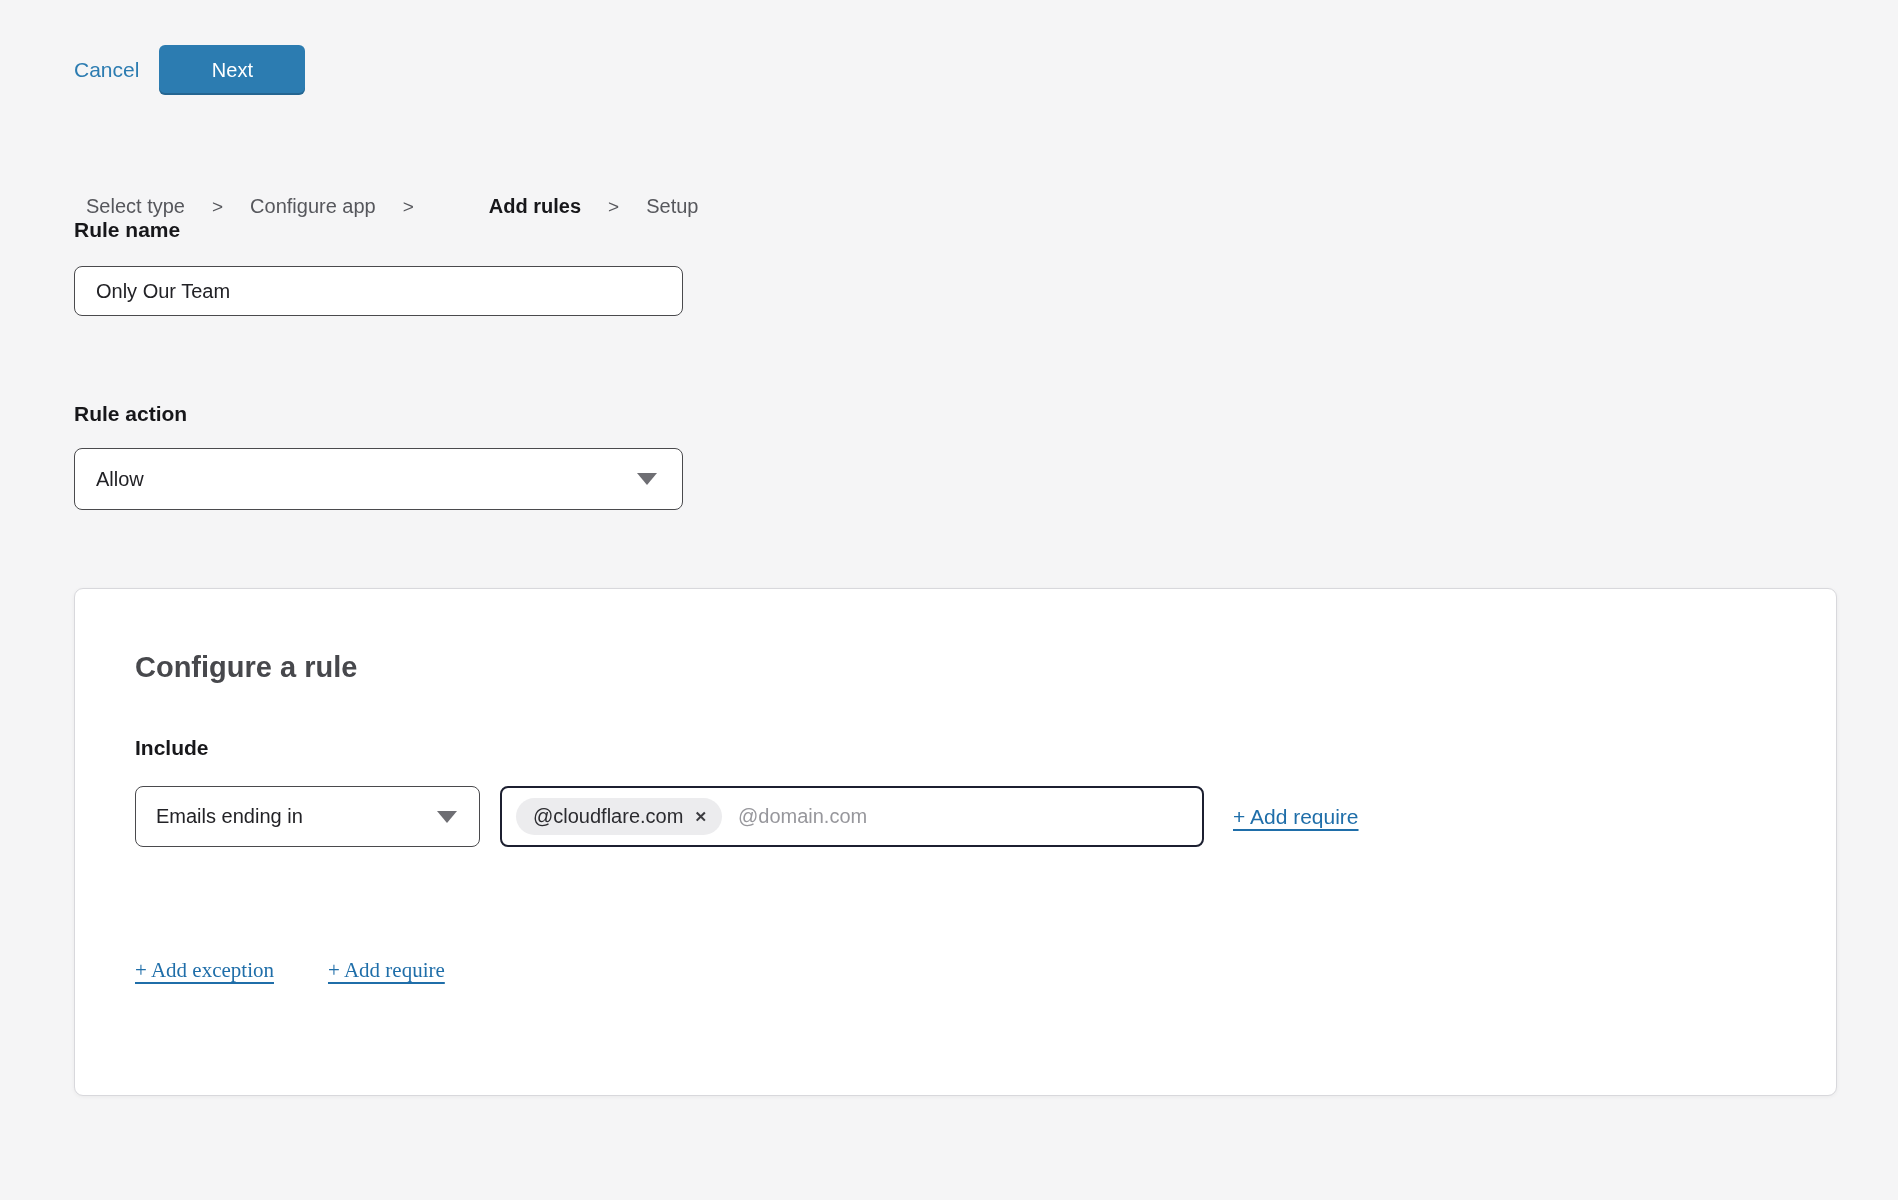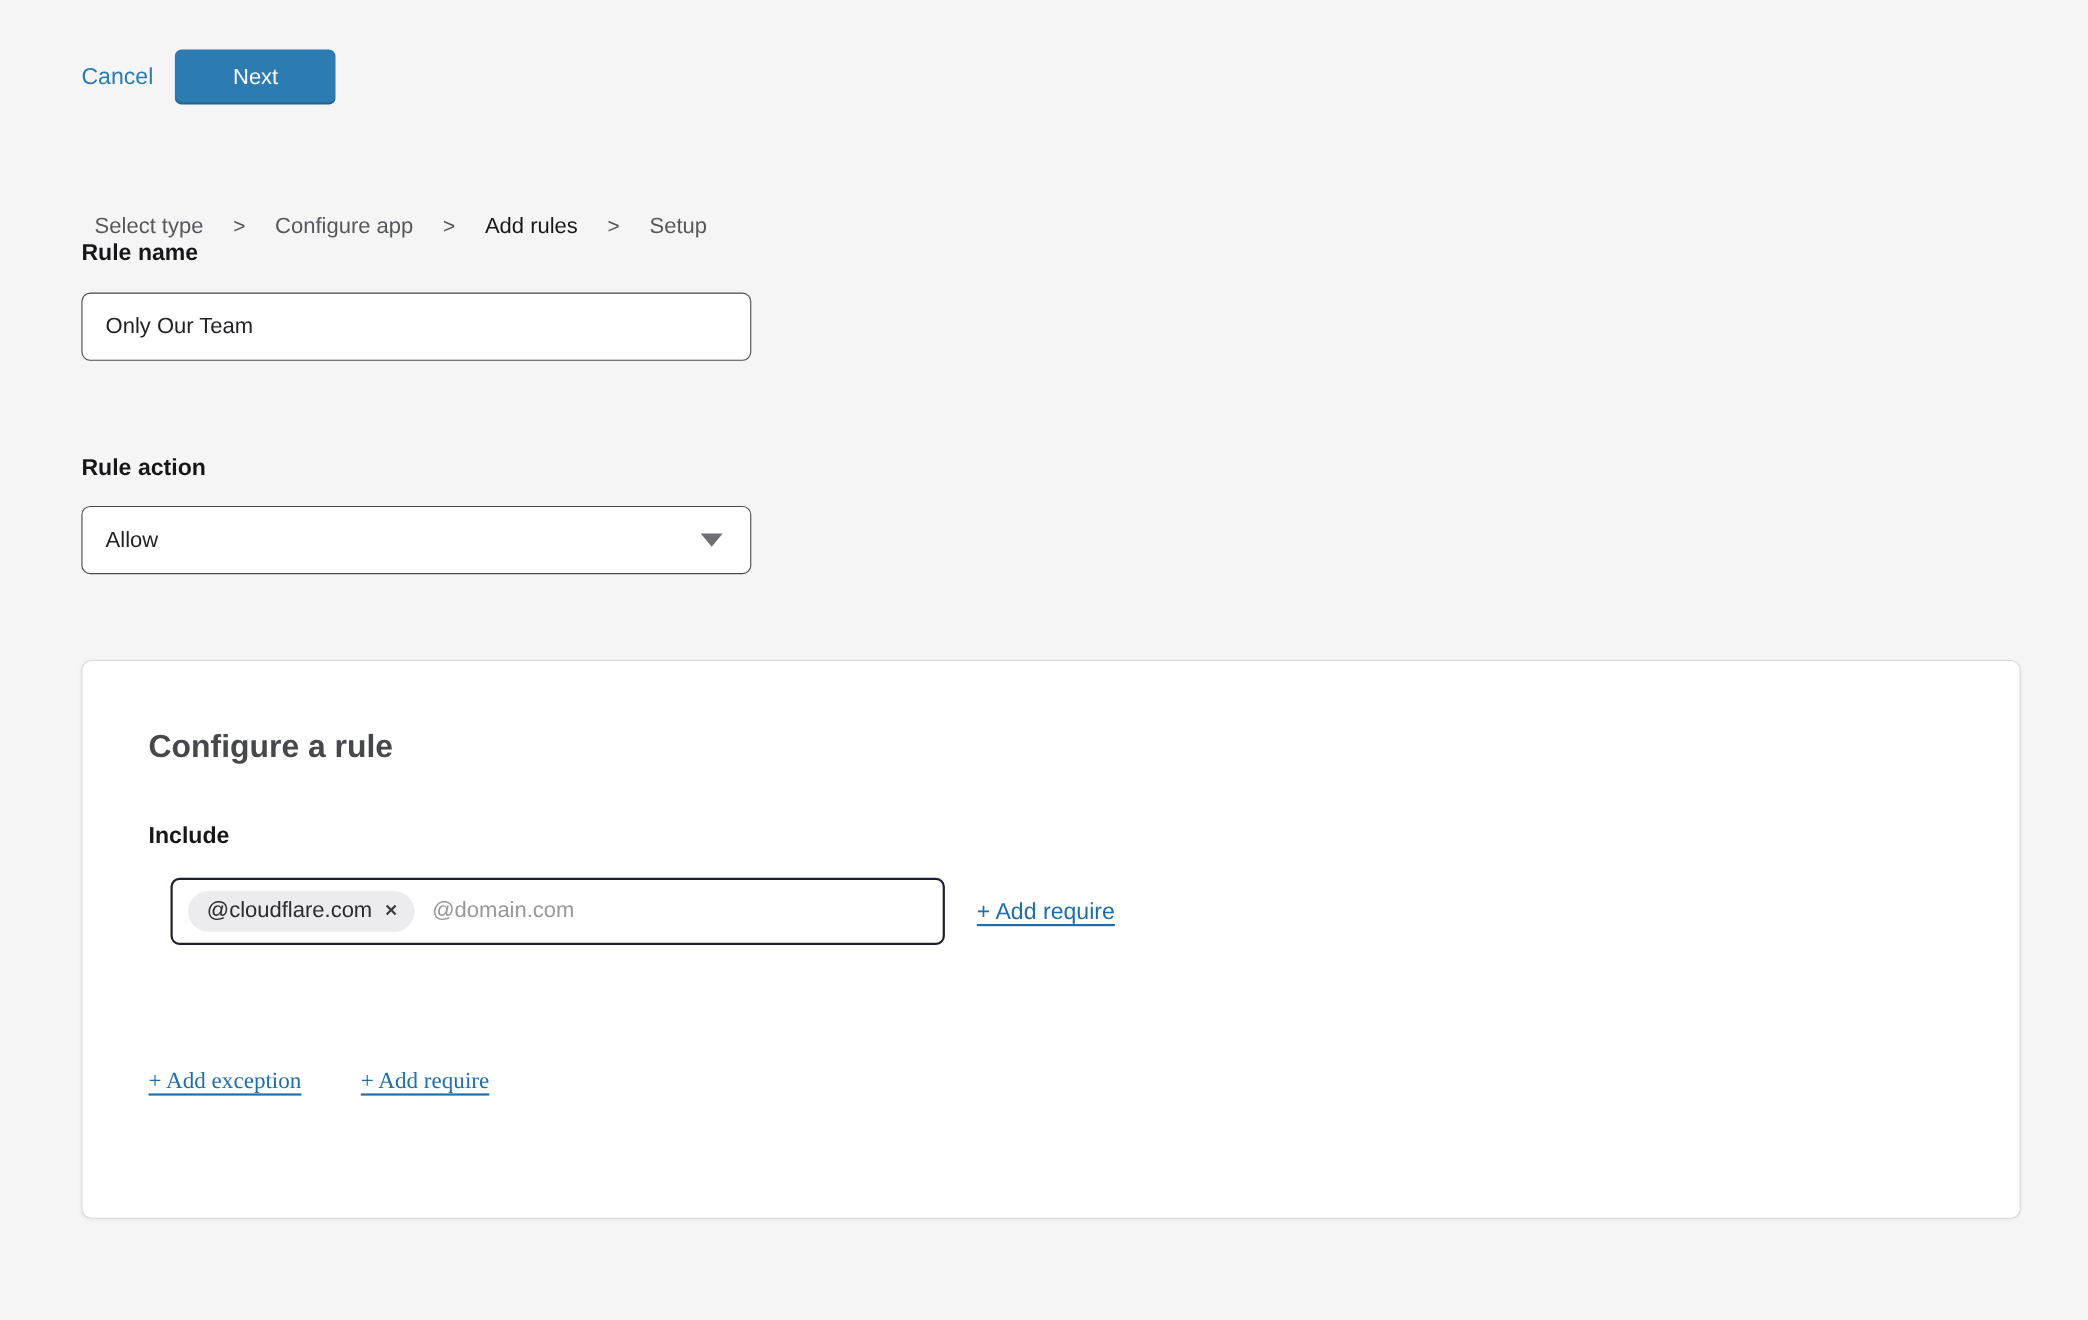--- a/index.html
+++ b/index.html
@@ -41,31 +41,31 @@
   }
 
   
   .breadcrumb {
     margin: 100px 0 0 12px;
     display: flex; align-items: center; gap: 27px;
     font-size: 20px;
     color: #56575c;
   }
   .crumb { cursor: pointer; }
-  .crumb.active { color: #17171a; font-weight: 400; }
+  .crumb.active { color: #17171a; font-weight: 700; margin-left: 48px; }
   .crumb-sep { color: #56575c; font-size: 19px; }
 
   
   .field-label { font-size: 21px; font-weight: 700; color: #17171a; }
   .lbl-rule-name { }
   .lbl-rule-action { margin-top: 86px; }
   .text-input {
     display: block;
     margin-top: 24px;
-    width: 609px; height: 62px;
+    width: 609px; height: 50px;
     background: #ffffff;
     border: 1px solid #4a4a4d;
     border-radius: 8px;
     font-size: 20px;
     font-family: inherit;
     color: #222226;
     padding: 0 21px;
     outline: none;
   }
   .select-box {
@@ -191,20 +191,24 @@
     <span>Allow</span>
     <span class="caret-down"></span>
   </div>
 
   <section class="rule-card">
     <h2 class="card-title">Configure a rule</h2>
 
     <div class="include-label">Include</div>
 
     <div class="include-row">
+      <div class="selector-select">
+        <span>Emails ending in</span>
+        <span class="caret-down"></span>
+      </div>
 
       <div class="chips-input">
         <span class="chip">
           <span>@cloudflare.com</span>
           <span class="chip-remove">✕</span>
         </span>
         <input class="ghost-input" type="text" placeholder="@domain.com" style="">
       </div>
 
       <a class="inline-link add-include-link">+ Add require</a>

